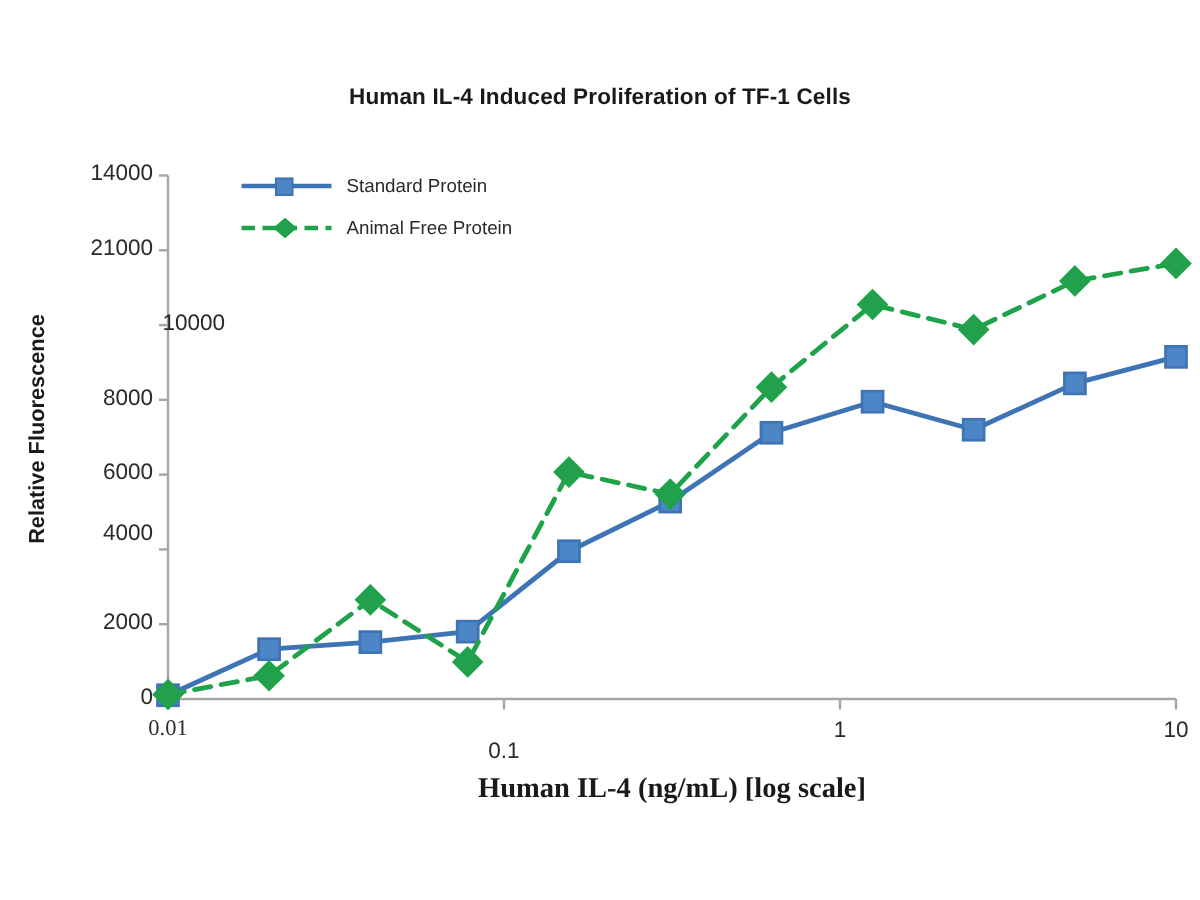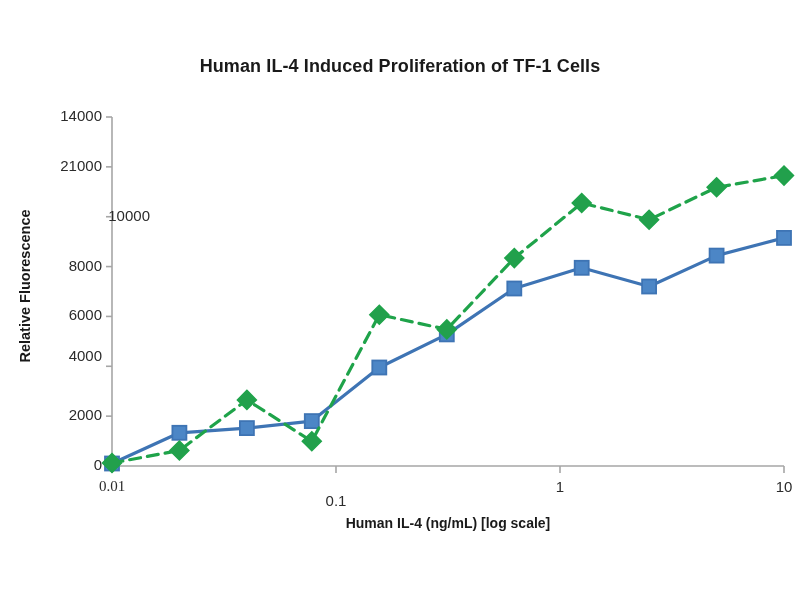--- a/index.html
+++ b/index.html
@@ -8,37 +8,37 @@
     background:#ffffff;
     font-family:"Liberation Sans", sans-serif;
     color:#262626;
     overflow:hidden;
   }
   #stage{position:relative;width:800px;height:600px;}
 
   .chart-title{
     position:absolute;left:0;top:56px;width:800px;
     text-align:center;
-    font-size:18px;font-weight:bold;color:#1a1a1a;
+    font-size:15px;font-weight:bold;color:#1a1a1a;
     letter-spacing:.1px;
   }
 
   .y-axis-title{
     position:absolute;
     left:-140px;top:278px;width:330px;
     transform:rotate(-90deg);
     transform-origin:center center;
     text-align:center;
     font-size:14.5px;font-weight:bold;color:#1a1a1a;
   }
 
   .x-axis-title{
     position:absolute;left:112px;top:515px;width:672px;
     text-align:center;
-    font-size:14px;font-weight:bold;color:#1a1a1a;
+    font-size:19px;font-weight:bold;color:#1a1a1a;font-family:Liberation Serif, serif;
   }
 
   #plot{position:absolute;left:0;top:0;width:800px;height:600px;}
 
   .ytick-label{
     position:absolute;
     text-align:right;
     font-size:15px;color:#2b2b2b;
     width:72px;
     right:auto;
@@ -125,14 +125,30 @@
       <div class="ytick-label" style="left: 30px; top: 156.857px;">21000</div>
       <div class="ytick-label" style="left: 30px; top: 107px;">14000</div>
     </div>
   <div id="xlabels">
       <div class="xtick-label" style="left: 82px; top: 478px; font-family: Liberation Serif, serif;">0.01</div>
       <div class="xtick-label" style="left: 306px; top: 492px;">0.1</div>
       <div class="xtick-label" style="left: 530px; top: 478px;">1</div>
       <div class="xtick-label" style="left: 754px; top: 478px;">10</div>
     </div>
 
+  <div class="legend">
+    <div class="legend-row">
+      <svg class="legend-swatch" viewBox="0 0 62 14">
+        <line x1="1" y1="7" x2="61" y2="7" stroke="#3E74B4" stroke-width="3"></line>
+        <rect x="24" y="2" width="11" height="11" fill="#4C86C6" stroke="#3E74B4" stroke-width="1.4"></rect>
+      </svg>
+      <span class="legend-label">Standard Protein</span>
+    </div>
+    <div class="legend-row">
+      <svg class="legend-swatch" viewBox="0 0 62 14">
+        <line x1="1" y1="7" x2="61" y2="7" stroke="#1FA34A" stroke-width="3" stroke-dasharray="9,5"></line>
+        <polygon points="30,1 37,7 30,13 23,7" fill="#22A04C" stroke="#1FA34A" stroke-width="1.2"></polygon>
+      </svg>
+      <span class="legend-label">Animal Free Protein</span>
+    </div>
+  </div>
 
 </div>
 
 </body></html>

